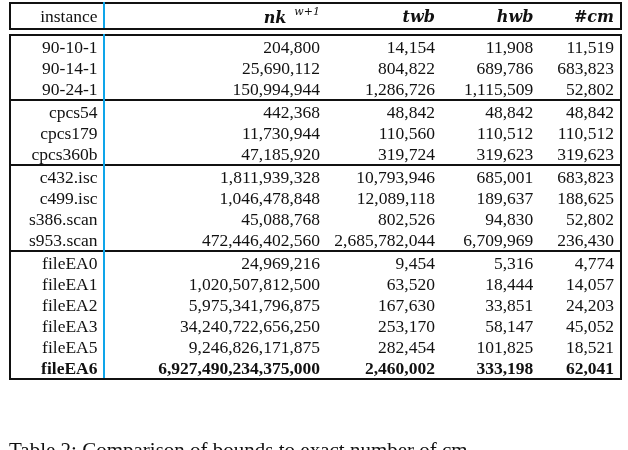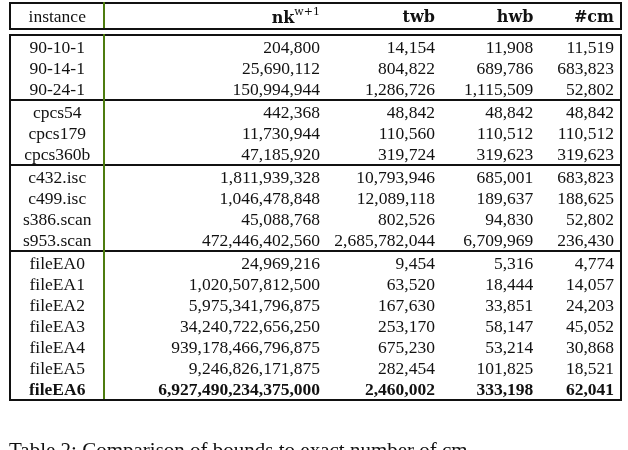--- a/index.html
+++ b/index.html
@@ -34,34 +34,36 @@
     th {
       font-weight: normal;
       height: 22px;
     }
     .hdr-row th {
       border-top: 2px solid #111;
       border-bottom: 2px solid #111;
     }
     .col-inst {
       width: 86px;
-      text-align: center;
+      text-align: right;
       border-left: 2px solid #111;
-      border-right: 2px solid #4d7c0f;
+      border-right: 2px solid #0ea5e9;
     }
     .col-num { text-align: right; }
     .col-last { border-right: 2px solid #111; text-align: right; }
     .c1 { width: 230px; }
     .c2 { width: 104px; }
     .c3 { width: 94px; }
     .c4 { width: 74px; }
     .math {
+      font-style: italic;
       font-weight: bold;
       font-family: "DejaVu Serif", serif;
       font-size: 16px;
+      margin-left: 8px;
     }
     .math sup {
       font-size: 11px;
       font-weight: normal;
       position: relative;
       top: -2px;
     }
     .gap td {
       height: 4px;
       padding: 0;
@@ -201,27 +203,20 @@
           <td class="col-num c4 col-last">24,203</td>
         </tr>
         <tr class="">
           <td class="col-inst">fileEA3</td>
           <td class="col-num c1">34,240,722,656,250</td>
           <td class="col-num c2">253,170</td>
           <td class="col-num c3">58,147</td>
           <td class="col-num c4 col-last">45,052</td>
         </tr>
         <tr class="">
-          <td class="col-inst">fileEA4</td>
-          <td class="col-num c1">939,178,466,796,875</td>
-          <td class="col-num c2">675,230</td>
-          <td class="col-num c3">53,214</td>
-          <td class="col-num c4 col-last">30,868</td>
-        </tr>
-        <tr class="">
           <td class="col-inst">fileEA5</td>
           <td class="col-num c1">9,246,826,171,875</td>
           <td class="col-num c2">282,454</td>
           <td class="col-num c3">101,825</td>
           <td class="col-num c4 col-last">18,521</td>
         </tr>
         <tr class="group-last">
           <td class="col-inst">fileEA6</td>
           <td class="col-num c1">6,927,490,234,375,000</td>
           <td class="col-num c2">2,460,002</td>

